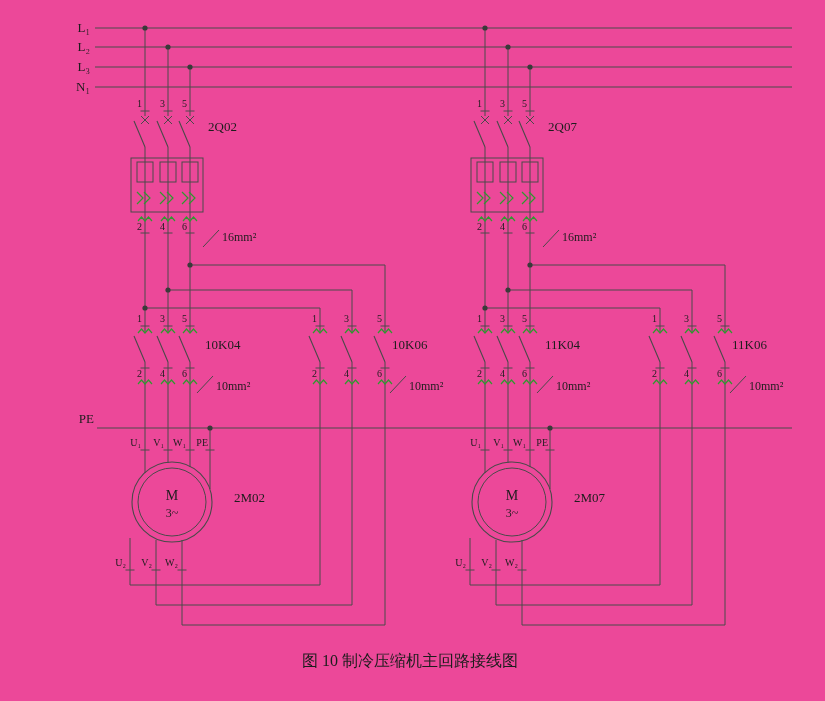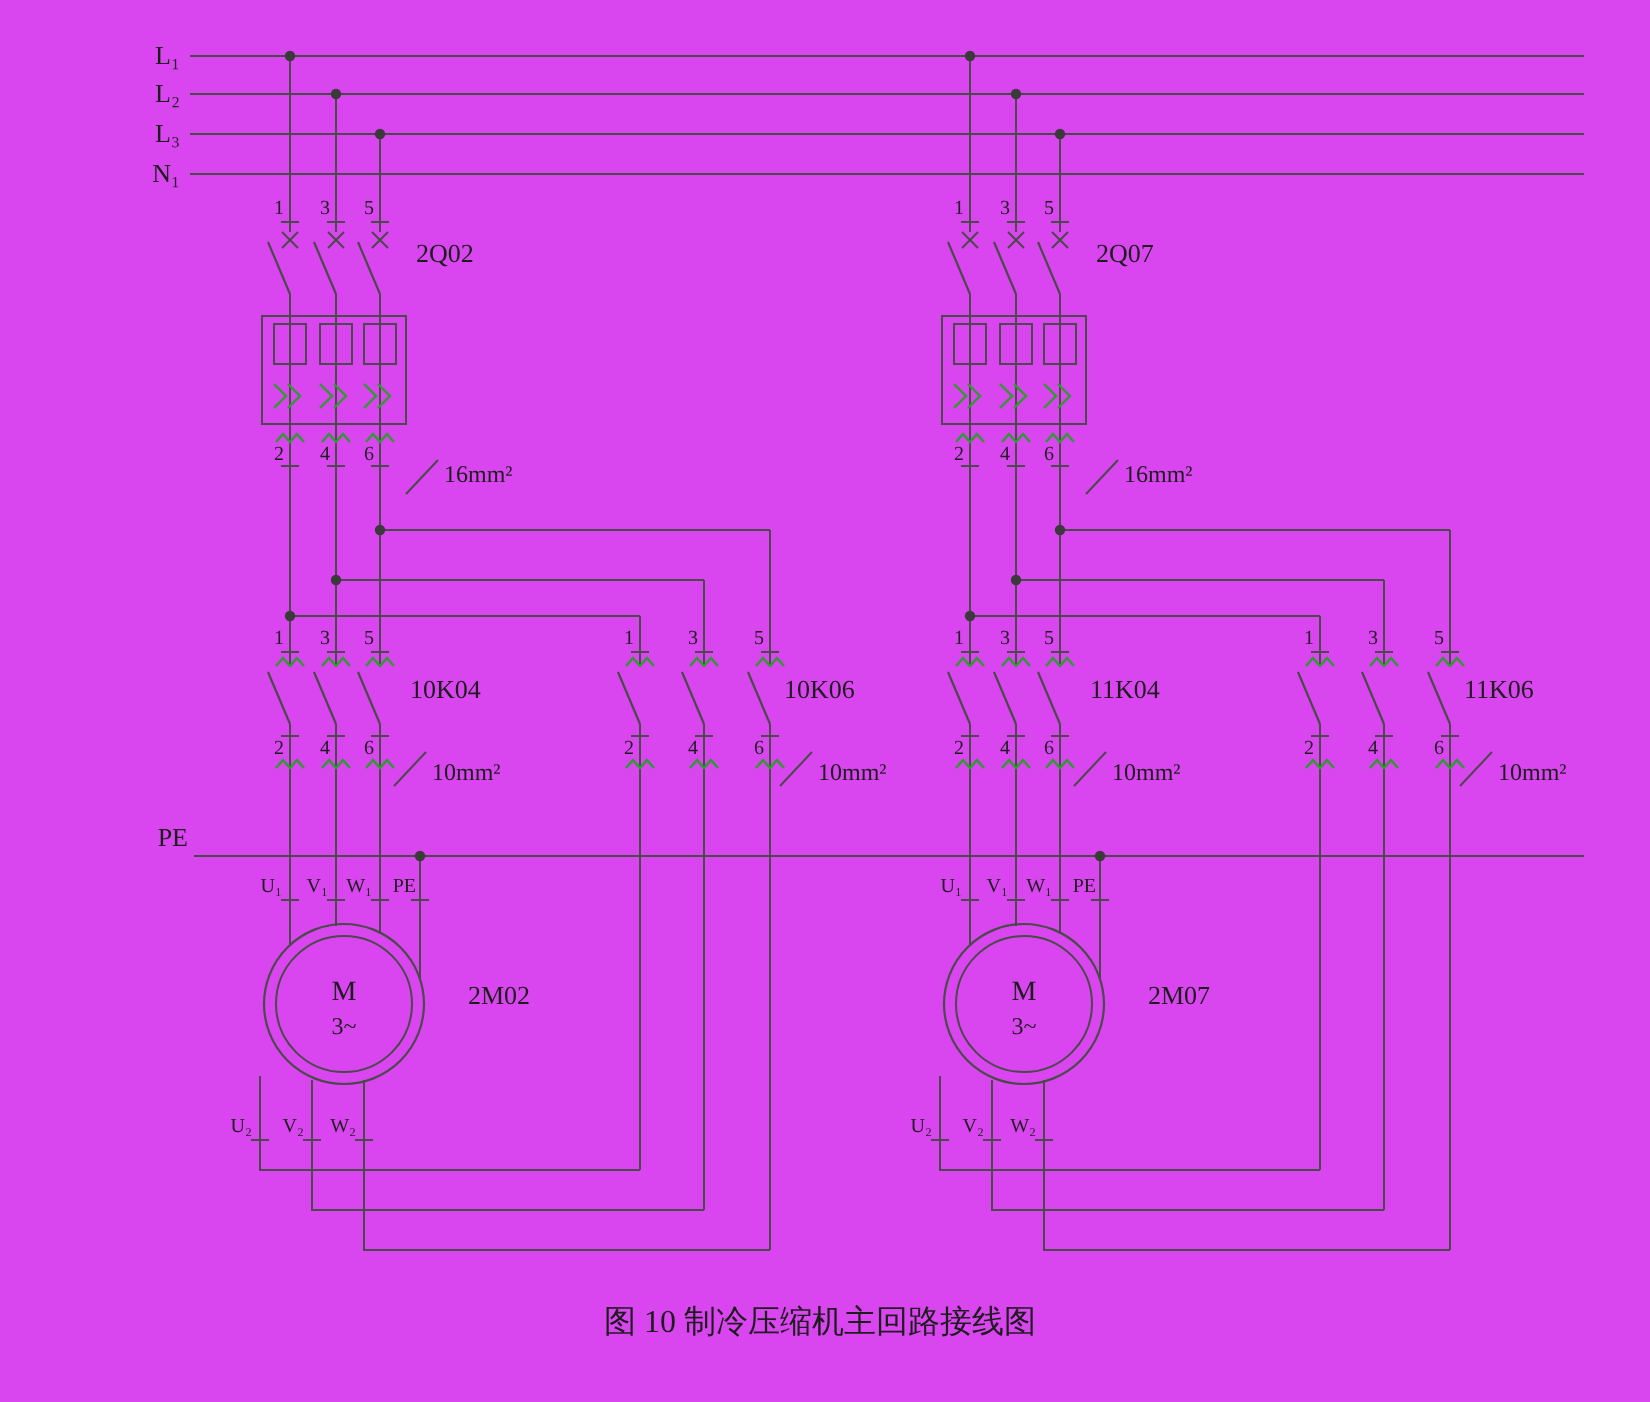--- a/index.html
+++ b/index.html
@@ -1,16 +1,16 @@
 <!DOCTYPE html>
 <html><head>
 <meta charset="utf-8">
 <style>
   html,body{margin:0;padding:0;background:#fff;}
-  .page{width:825px;height:701px;background:#d946ef;position:relative;font-family:"Liberation Serif","DejaVu Serif",serif;}
+  .page{width:825px;height:701px;background:#ec4899;position:relative;font-family:"Liberation Serif","DejaVu Serif",serif;}
   svg{display:block;}
   .wire{stroke:#4a4a4a;stroke-width:1;fill:none;}
   .wire2{stroke:#4a4a4a;stroke-width:1.1;fill:none;}
   .green{stroke:#2e9b2e;stroke-width:1.2;fill:none;}
   .boxline{stroke:#4a4a4a;stroke-width:1;fill:none;}
   .dot{fill:#3a3a3a;stroke:none;}
   text{fill:#1d1d1d;font-family:"Liberation Serif","DejaVu Serif",serif;}
   .num{font-size:10px;}
   .lbl{font-size:13px;}
   .sz{font-size:12px;}

